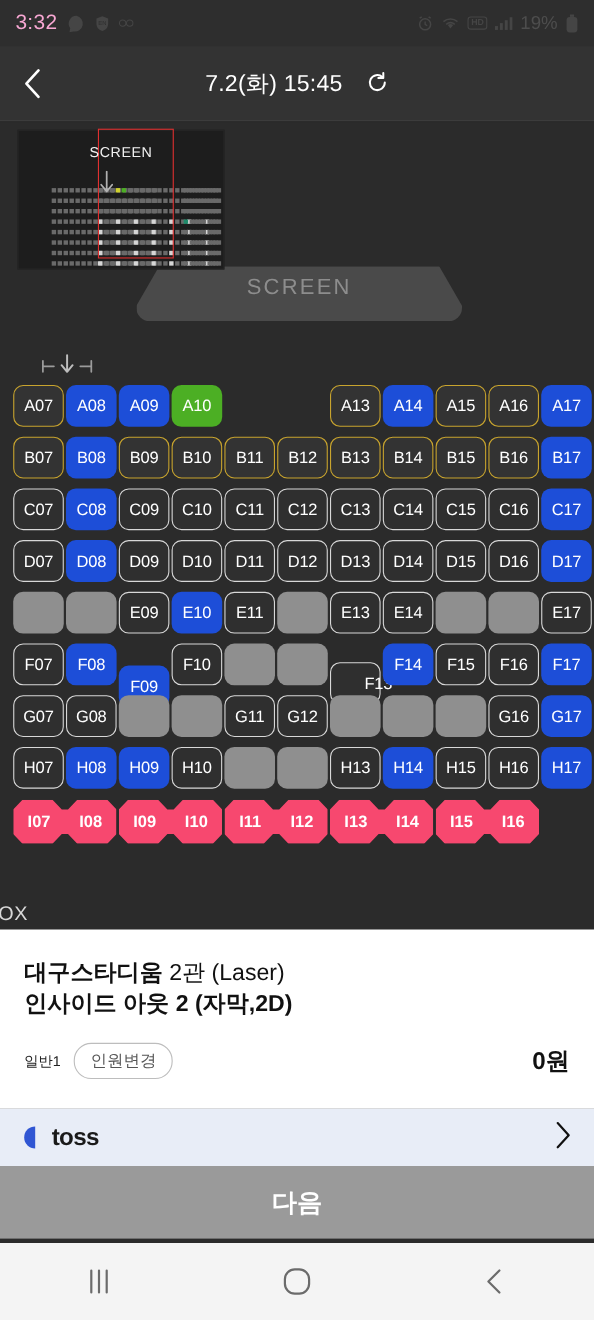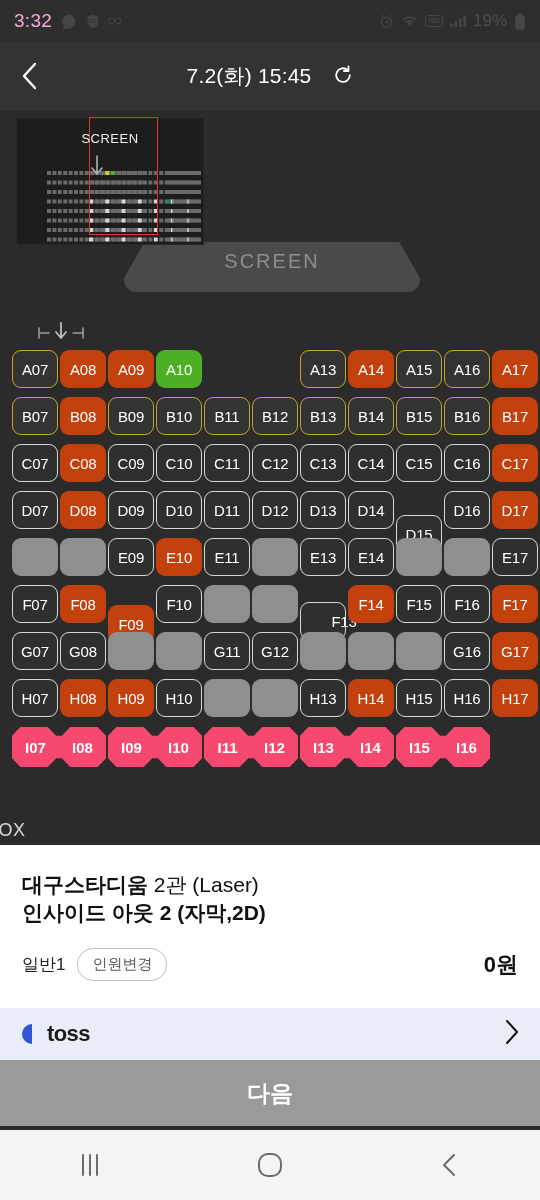--- a/index.html
+++ b/index.html
@@ -72,21 +72,21 @@
   .entrance-mark { position: absolute; left: 36px; top: 210px; }
 
   .seat-grid { position: absolute; left: 0; top: 0; width: 540px; height: 734px; }
   .seat {
     position: absolute; width: 46px; height: 38px; border-radius: 9px;
     display: flex; align-items: center; justify-content: center;
     font-size: 15px; color: #ffffff; letter-spacing: -.2px;
   }
   .seat.avail-gold { background: #333333; border: 1.6px solid #c8a42e; }
   .seat.avail-white { background: #2f2f2f; border: 1.6px solid #d8d8d8; }
-  .seat.occupied { background: #c2410c; border: none; color: #ffffff; }
+  .seat.occupied { background: #1d4ed8; border: none; color: #ffffff; }
   .seat.blank { background: #8f8f8f; border: none; color: transparent; }
   .seat.selected { background: #4caf24; border: none; color: #ffffff; }
   .couple-pair {
     position: absolute; height: 40px; width: 94px; background: #f7486f;
     clip-path: polygon(0% 22%, 9% 0%, 38% 0%, 47% 22%, 53% 22%, 62% 0%, 91% 0%, 100% 22%,
                        100% 78%, 91% 100%, 62% 100%, 53% 78%, 47% 78%, 38% 100%, 9% 100%, 0% 78%);
     display: flex; align-items: center;
   }
   .couple-pair span {
     flex: 1; text-align: center; color: #fff; font-size: 15px; font-weight: bold;
@@ -100,21 +100,21 @@
   .info {
     position: absolute; top: 845px; left: 0; width: 540px; height: 163px;
     background: #ffffff; padding: 26px 22px 0 22px;
   }
   .info-line1 { font-size: 21px; color: #111; line-height: 1.32; }
   .info-line1 b { font-weight: bold; }
   .info-line2 { font-size: 21px; color: #111; font-weight: bold; line-height: 1.32; }
   .info-row {
     display: flex; align-items: center; margin-top: 22px;
   }
-  .grade { font-size: 17px; color: #222; }
+  .grade { font-size: 13px; color: #222; }
   .pill {
     margin-left: 12px; border: 1.3px solid #bdbdbd; border-radius: 16px;
     padding: 6px 14px; font-size: 15px; color: #555;
   }
   .price { margin-left: auto; font-size: 22px; font-weight: bold; color: #111; }
 
   
   .banner {
     position: absolute; top: 1008px; left: 0; width: 540px; height: 52px;
     background: #e8edf7; display: flex; align-items: center; padding: 0 20px;
@@ -659,21 +659,21 @@
         <div class="seat avail-white" style="left: 444px; top: 333px;">C16</div>
         <div class="seat occupied" style="left: 492px; top: 333px;">C17</div>
         <div class="seat avail-white" style="left: 12px; top: 380px;">D07</div>
         <div class="seat occupied" style="left: 60px; top: 380px;">D08</div>
         <div class="seat avail-white" style="left: 108px; top: 380px;">D09</div>
         <div class="seat avail-white" style="left: 156px; top: 380px;">D10</div>
         <div class="seat avail-white" style="left: 204px; top: 380px;">D11</div>
         <div class="seat avail-white" style="left: 252px; top: 380px;">D12</div>
         <div class="seat avail-white" style="left: 300px; top: 380px;">D13</div>
         <div class="seat avail-white" style="left: 348px; top: 380px;">D14</div>
-        <div class="seat avail-white" style="left: 396px; top: 380px; margin-top: 24px;">D15</div>
+        <div class="seat avail-white" style="left: 396px; top: 380px;">D15</div>
         <div class="seat avail-white" style="left: 444px; top: 380px;">D16</div>
         <div class="seat occupied" style="left: 492px; top: 380px;">D17</div>
         <div class="seat blank" style="left: 12px; top: 427px;"></div>
         <div class="seat blank" style="left: 60px; top: 427px;"></div>
         <div class="seat avail-white" style="left: 108px; top: 427px;">E09</div>
         <div class="seat occupied" style="left: 156px; top: 427px;">E10</div>
         <div class="seat avail-white" style="left: 204px; top: 427px;">E11</div>
         <div class="seat blank" style="left: 252px; top: 427px;"></div>
         <div class="seat avail-white" style="left: 300px; top: 427px;">E13</div>
         <div class="seat avail-white" style="left: 348px; top: 427px;">E14</div>

